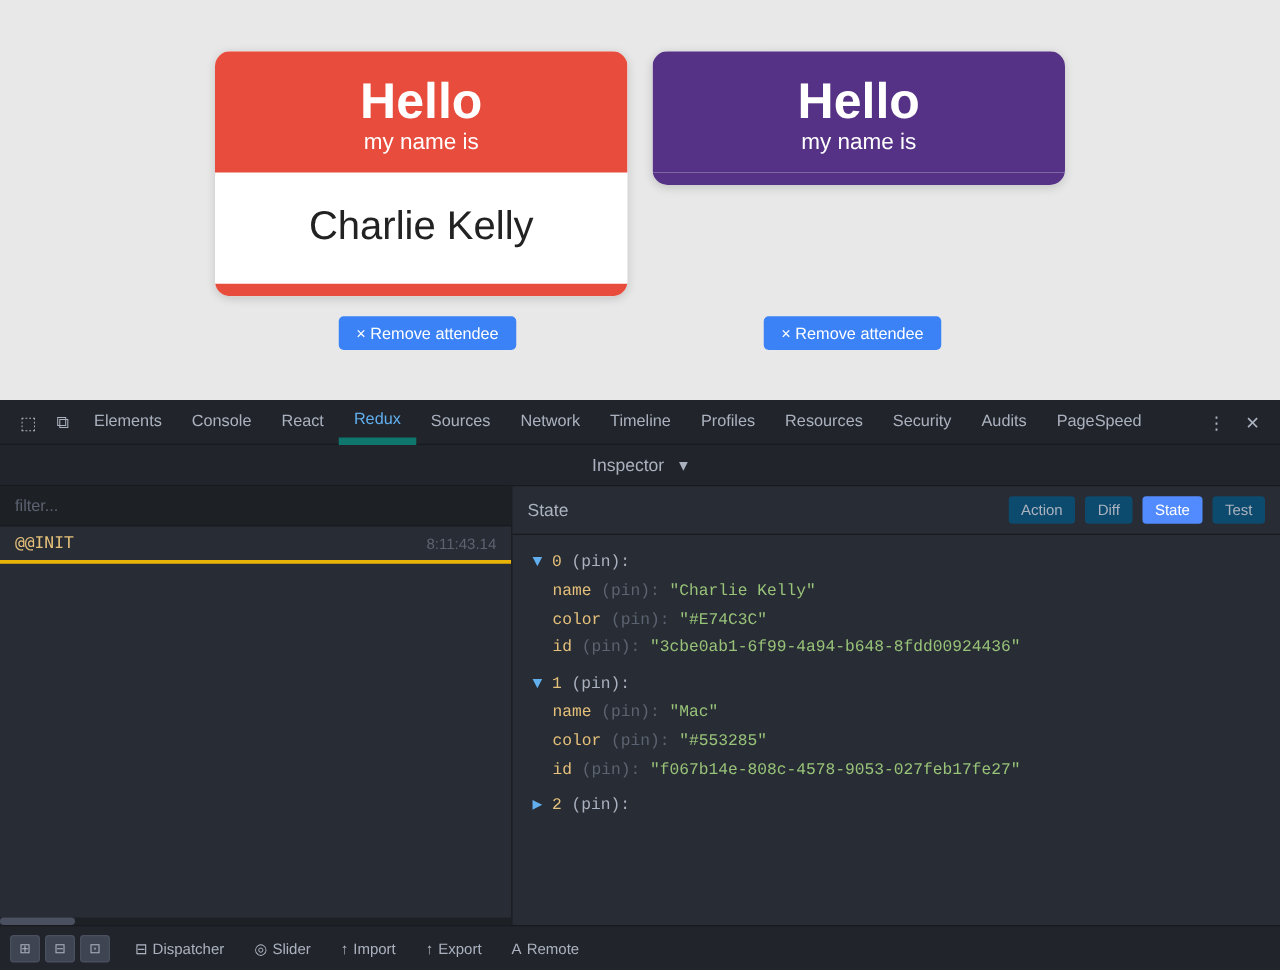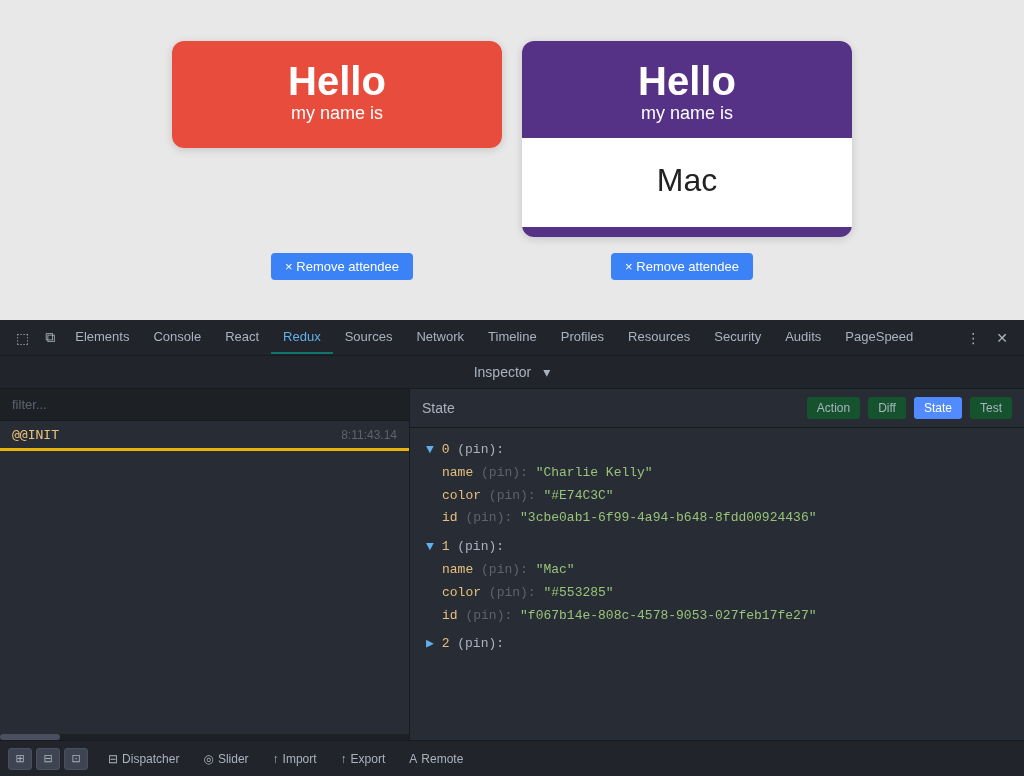--- a/index.html
+++ b/index.html
@@ -106,21 +106,21 @@
       padding: 8px 12px;
       cursor: pointer;
       color: #abb2bf;
       font-size: 13px;
       border-bottom: 2px solid transparent;
       white-space: nowrap;
     }
 
     .tab-item.active {
       color: #61afef;
-      border-bottom: 2px solid #0f766e;
+      border-bottom: 6px solid #0f766e;
     }
 
     .tab-spacer { flex: 1; }
 
     .devtools-body {
       flex: 1;
       display: flex;
       flex-direction: column;
       overflow: hidden;
     }
@@ -216,21 +216,21 @@
       background: #282c34;
     }
 
     .state-label {
       color: #abb2bf;
       font-size: 14px;
       flex: 1;
     }
 
     .state-btn {
-      background: #14532d;
+      background: #0c4a6e;
       border: none;
       color: #abb2bf;
       padding: 4px 10px;
       border-radius: 3px;
       cursor: pointer;
       font-size: 12px;
     }
 
     .state-btn.active {
       background: #528bff;
@@ -313,29 +313,29 @@
 <body>
 
 <div class="main-content">
   <div class="badges-row">
 
     <div class="badge-card">
       <div class="badge-header badge-header-red">
         <div class="badge-hello">Hello</div>
         <div class="badge-subtitle">my name is</div>
       </div>
+      <div class="badge-name">Charlie Kelly</div>
       <div class="badge-footer badge-footer-red"></div>
     </div>
 
     <div class="badge-card">
       <div class="badge-header badge-header-purple">
         <div class="badge-hello">Hello</div>
         <div class="badge-subtitle">my name is</div>
       </div>
-      <div class="badge-name">Mac</div>
       <div class="badge-footer badge-footer-purple"></div>
     </div>
   </div>
 
   <div style="display:flex; gap:20px; width:700px; justify-content:space-between; padding: 0 20px;">
     <div style="width:330px; display:flex; justify-content:center;">
       <button class="remove-btn">× Remove attendee</button>
     </div>
     <div style="width:330px; display:flex; justify-content:center;">
       <button class="remove-btn">× Remove attendee</button>

